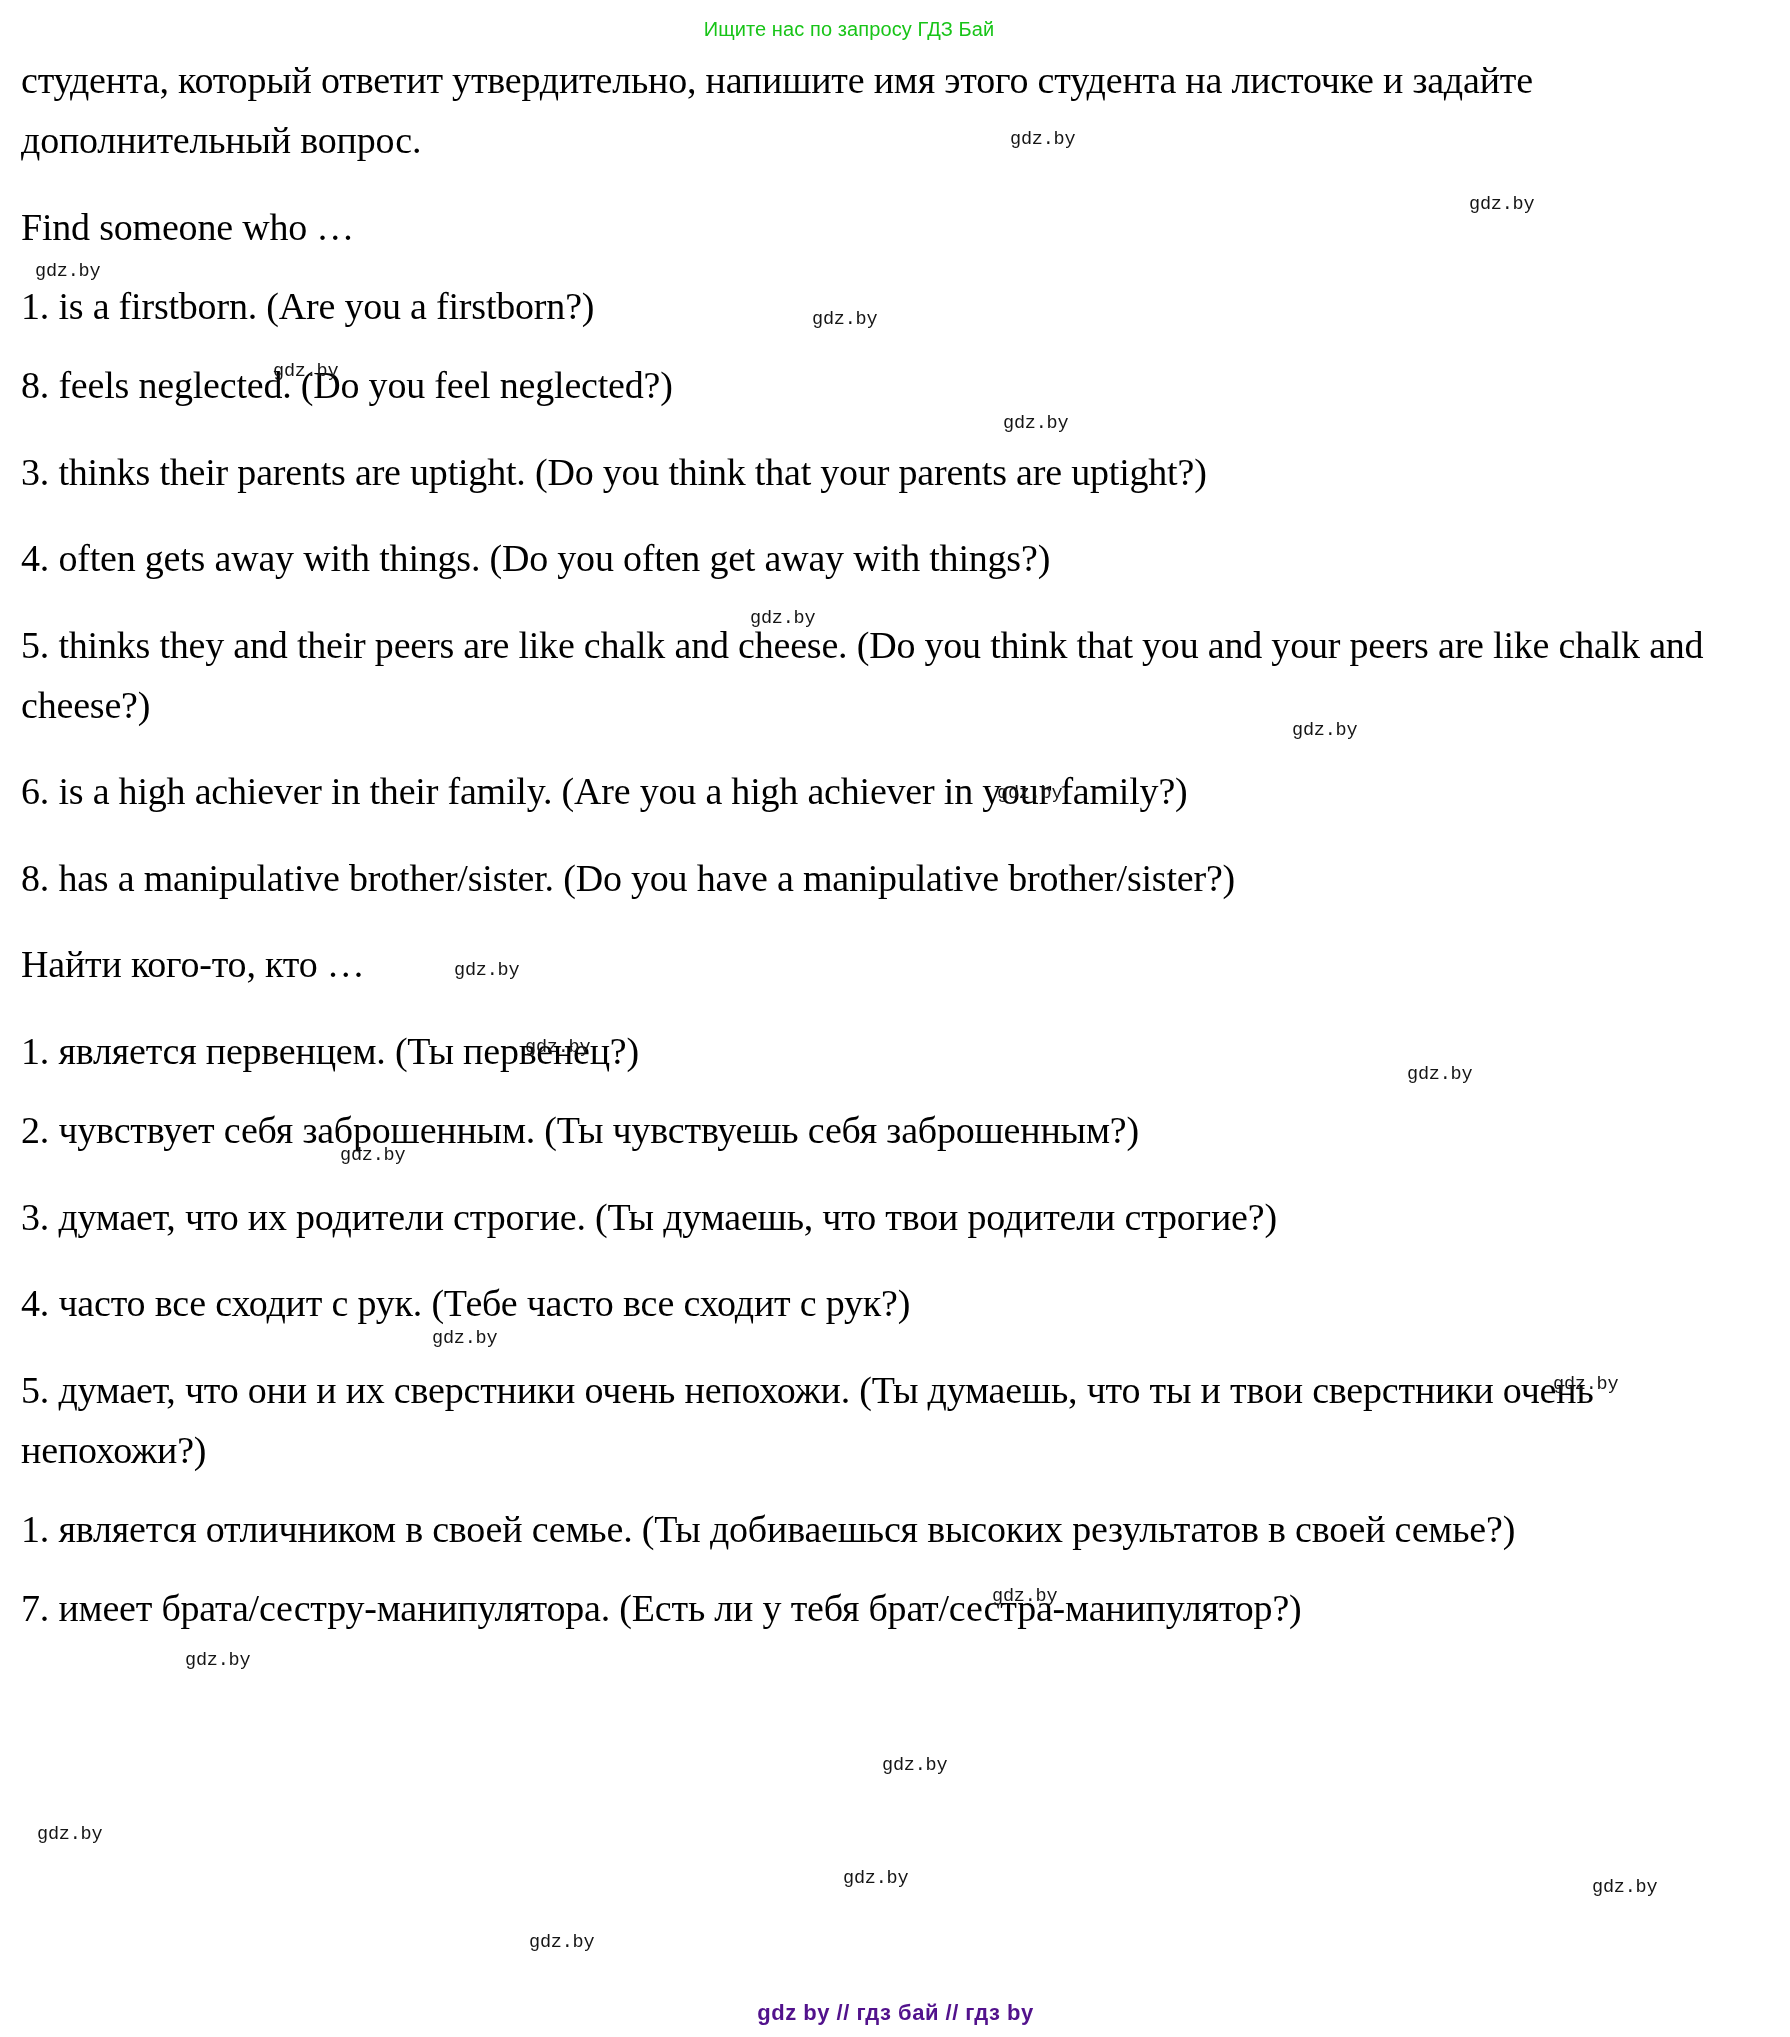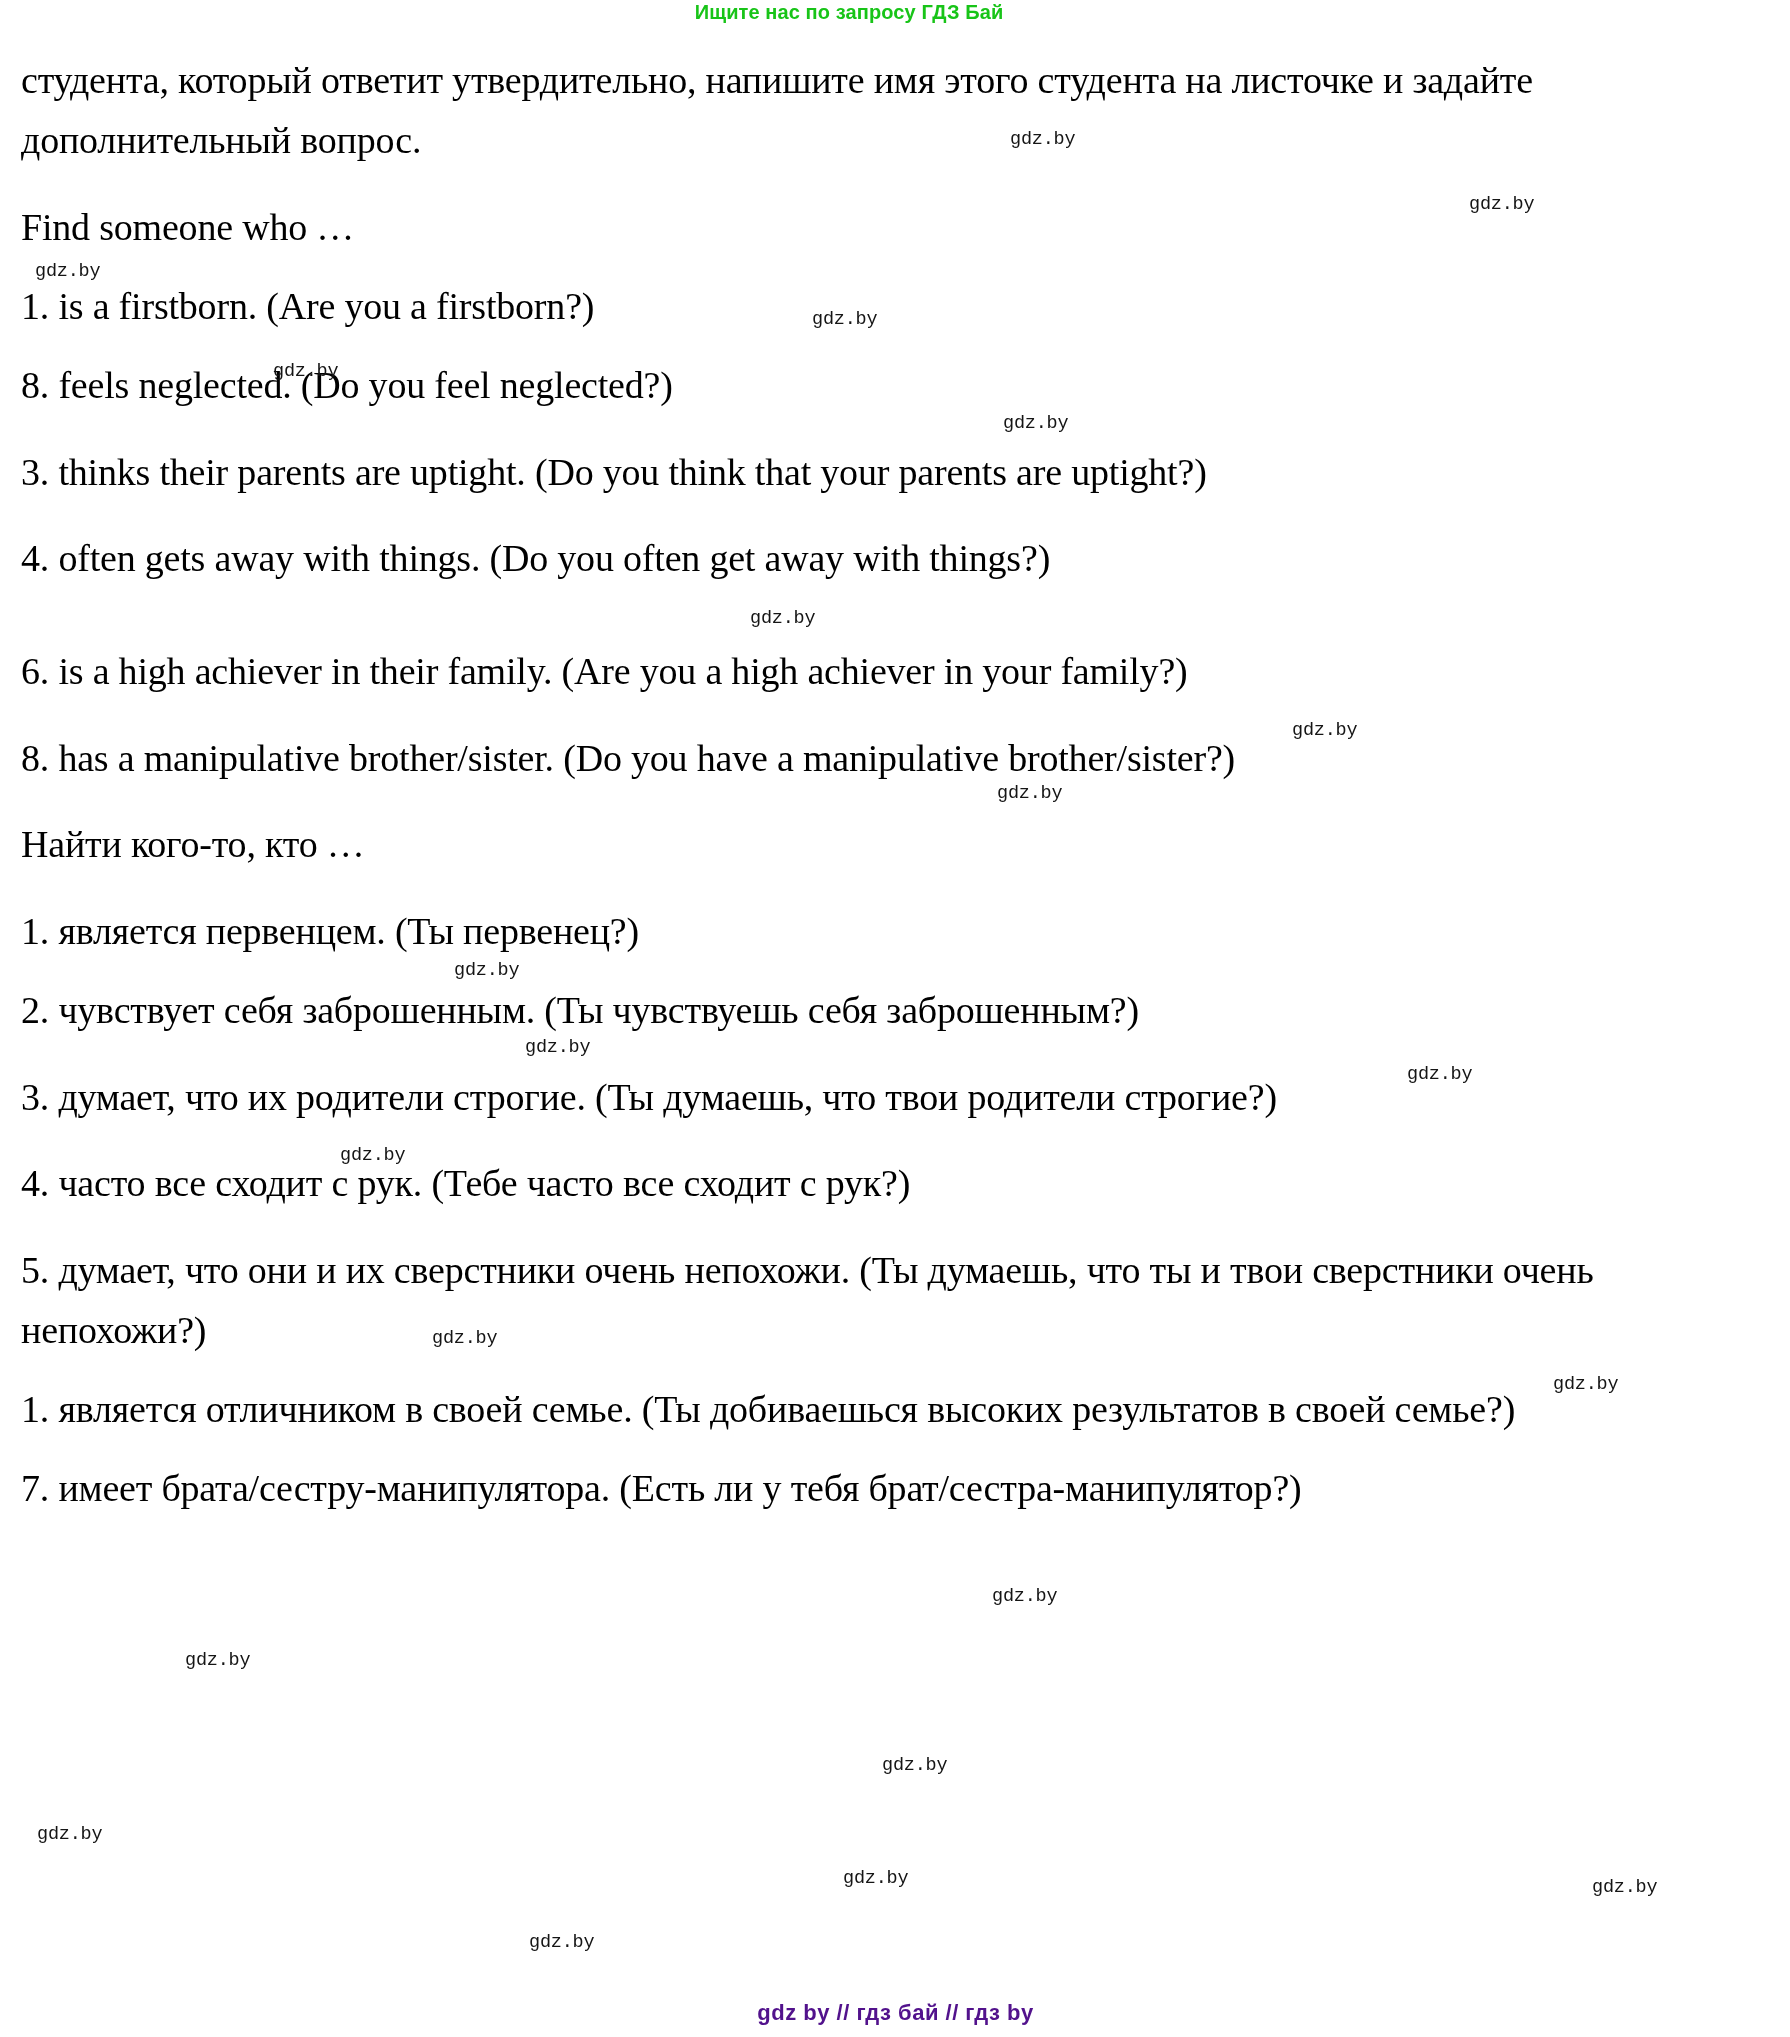--- a/index.html
+++ b/index.html
@@ -18,25 +18,25 @@
 
   
   #site-header {
     position: absolute;
     top: 0;
     left: 0;
     width: 1698px;
     text-align: center;
     font-family: "Liberation Sans", "DejaVu Sans", sans-serif;
     font-size: 20px;
-    font-weight: 700;
+    font-weight: 400;
     color: #18c418;
     letter-spacing: 0.1px;
     line-height: 25px;
-    padding-top: 0;
+    padding-top: 17px;
     white-space: nowrap;
   }
 
   
   #content {
     position: absolute;
     top: 50px;
     left: 21px;
     width: 1719px;
   }
@@ -97,20 +97,21 @@
 
   <p class="para">8. feels neglected. (Do you feel neglected?)</p>
   <div class="gap-md"></div>
 
   <p class="para">3. thinks their parents are uptight. (Do you think that your parents are uptight?)</p>
   <div class="gap-md"></div>
 
   <p class="para">4. often gets away with things. (Do you often get away with things?)</p>
   <div class="gap-md"></div>
 
+  <p class="para">5. thinks they and their peers are like chalk and cheese. (Do you think that you and your peers are like chalk and cheese?)</p>
   <div class="gap-md"></div>
 
   <p class="para">6. is a high achiever in their family. (Are you a high achiever in your family?)</p>
   <div class="gap-md"></div>
 
   <p class="para">8. has a manipulative brother/sister. (Do you have a manipulative brother/sister?)</p>
 
   <div class="gap-md"></div>
 
   <p class="para">Найти кого-то, кто …</p>

